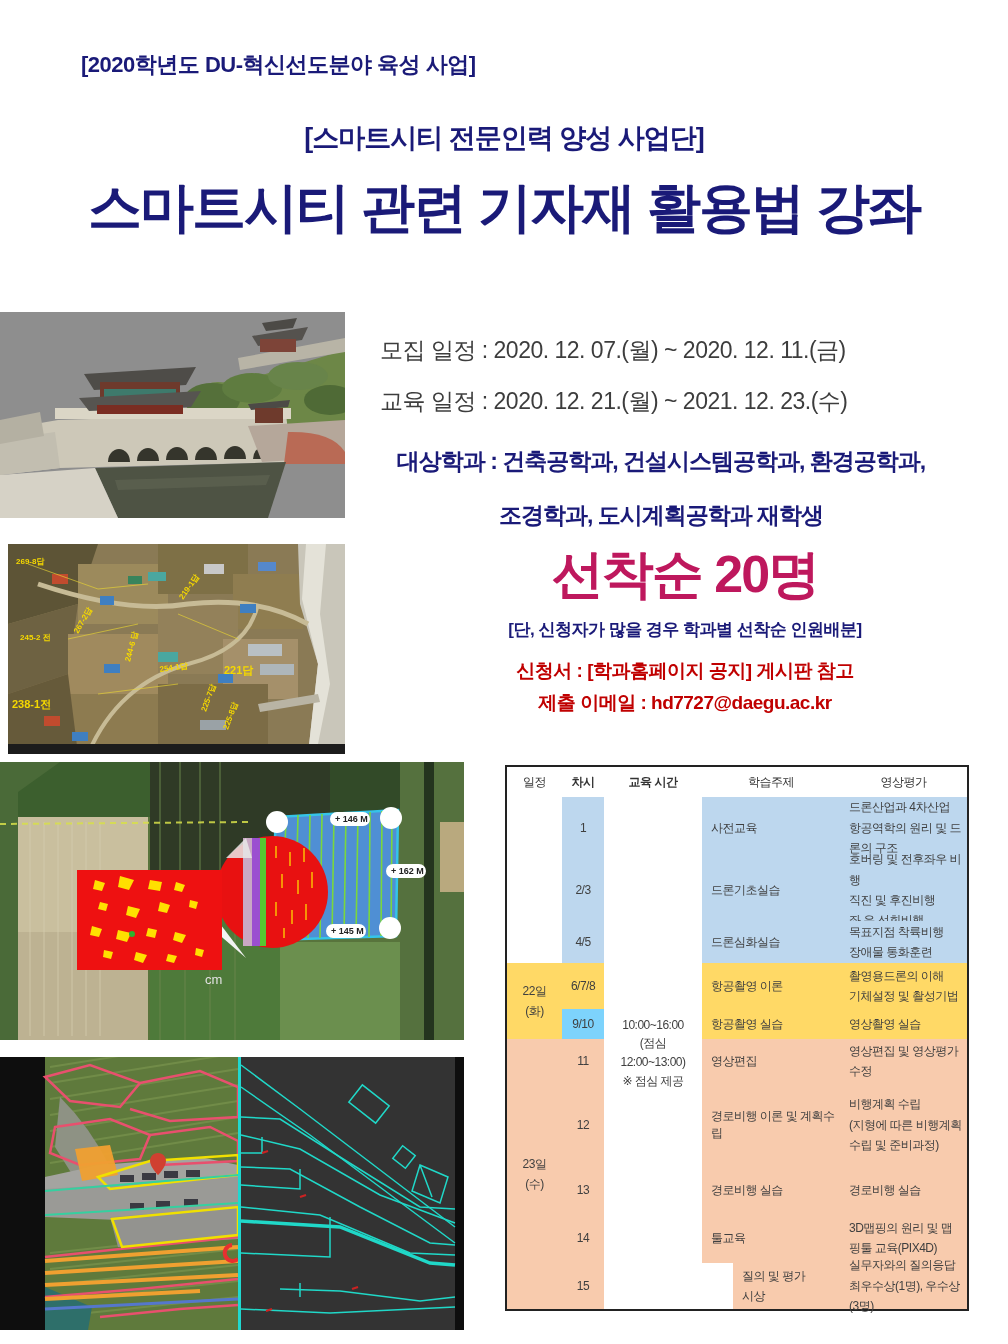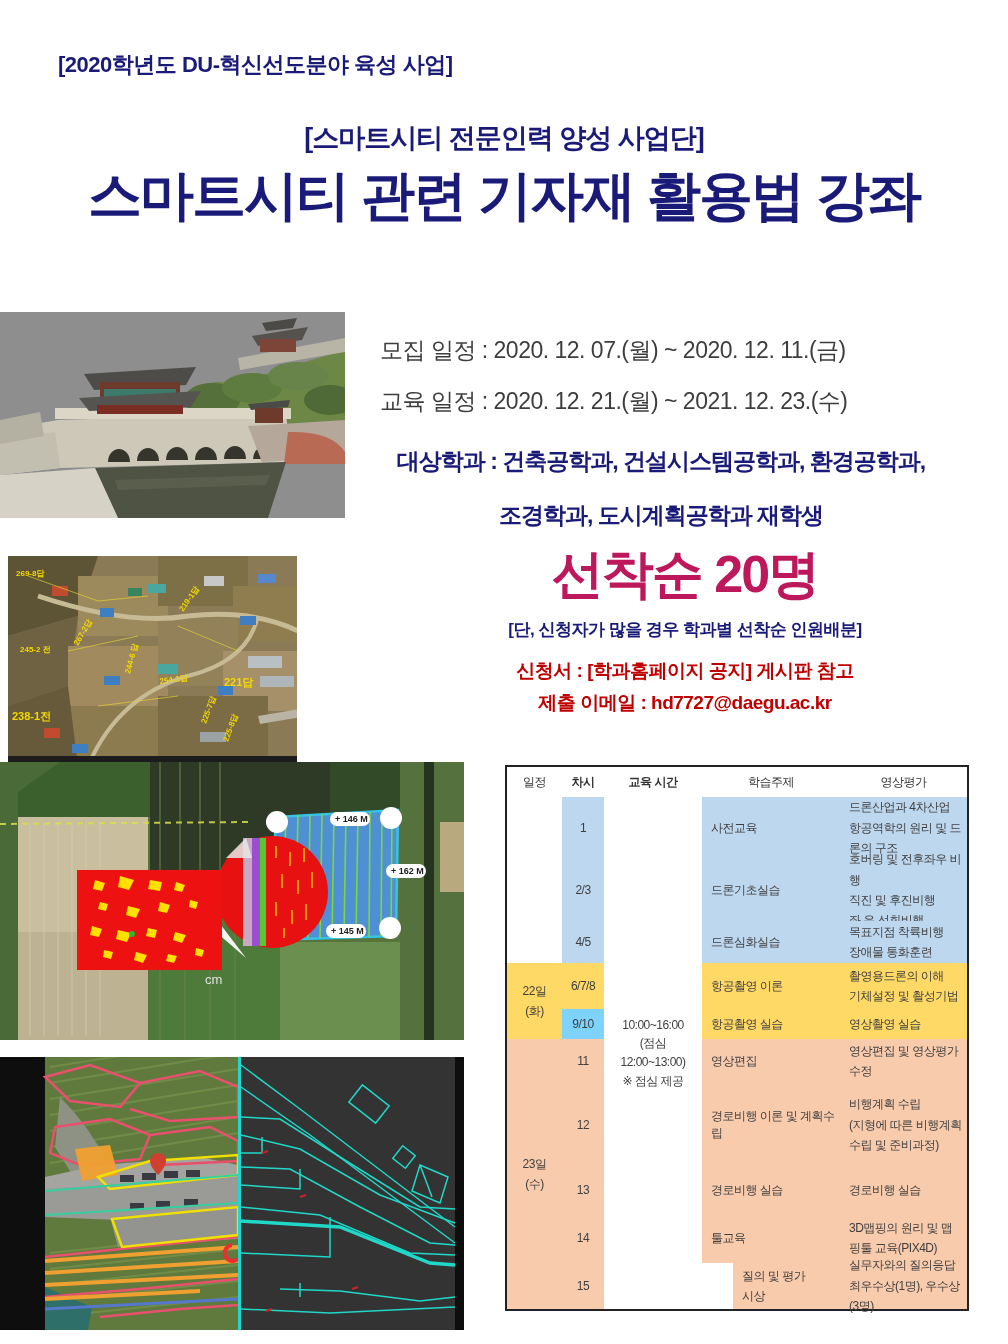--- a/index.html
+++ b/index.html
@@ -1,22 +1,22 @@
 <!DOCTYPE html>
 <html><head>
 <meta charset="utf-8">
 <style>
   html,body{margin:0;padding:0;background:#ffffff;}
   body{font-family:"Liberation Sans","DejaVu Sans",sans-serif;}
   .page{position:relative;width:1008px;height:1344px;background:#ffffff;overflow:hidden;}
   .navy{color:#1a1a78;}
   .abs{position:absolute;}
-  .hdr1{left:58px;top:50px;font-size:22px;font-weight:700;letter-spacing:-0.5px;}
+  .hdr1{left:81px;top:50px;font-size:22px;font-weight:700;letter-spacing:-0.5px;}
   .hdr2{left:0;top:120px;width:1008px;text-align:center;font-size:27px;font-weight:800;letter-spacing:-1px;}
-  .title{left:0;top:160px;width:1008px;text-align:center;font-size:54px;font-weight:800;letter-spacing:-2px;}
+  .title{left:0;top:172px;width:1008px;text-align:center;font-size:54px;font-weight:800;letter-spacing:-2px;}
   .infoline{left:380px;font-size:23px;color:#3d3d3d;letter-spacing:-0.5px;white-space:nowrap;}
   .target{left:378px;width:566px;text-align:center;font-size:23px;font-weight:800;letter-spacing:-1px;}
   .cap{left:420px;width:530px;text-align:center;}
   .capacity{top:540px;font-size:52px;font-weight:800;color:#be185d;letter-spacing:-2px;}
   .capnote{top:618px;font-size:17px;font-weight:800;color:#1a1a78;letter-spacing:-0.5px;}
   .applyline{top:658px;font-size:19px;font-weight:800;color:#c00000;letter-spacing:-0.5px;}
   .emailline{top:690px;font-size:19px;font-weight:800;color:#c00000;letter-spacing:-0.5px;}
   .imgbox{position:absolute;overflow:hidden;}
   .imgbox svg{display:block;}
 
@@ -72,21 +72,21 @@
       <path d="M248,114 L345,108 L345,145 L262,150 Z" fill="#b5a79a"></path>
       <path d="M288,120 Q332,119 345,140 L345,152 L284,152 Z" fill="#b96a55"></path>
       <path d="M95,156 L286,150 L268,206 L118,206 Z" fill="#4e5344"></path>
       <path d="M115,168 L270,163 L266,173 L118,178 Z" fill="#5c6150" opacity="0.8"></path>
       <path d="M0,163 L95,156 L118,206 L0,206 Z" fill="#d6d2c6"></path>
       <path d="M0,128 L55,120 L60,156 L0,163 Z" fill="#c2beb0"></path>
       <path d="M0,108 L40,100 L44,124 L0,132 Z" fill="#b4b0a2"></path>
     </svg>
   </div>
 
-  <div class="imgbox" style="left:8px;top:556px;width:289px;height:210px">
+  <div class="imgbox" style="left:8px;top:544px;width:337px;height:210px">
     <svg width="337" height="210" viewBox="0 0 337 210">
       <rect width="337" height="210" fill="#8a7a55"></rect>
       <path d="M0,0 L90,0 L70,60 L0,80 Z" fill="#5d5436"></path>
       <path d="M0,80 L70,60 L60,130 L0,150 Z" fill="#6e6242"></path>
       <rect x="70" y="20" width="90" height="60" fill="#9c8a5c"></rect>
       <rect x="150" y="0" width="90" height="50" fill="#7e7046"></rect>
       <rect x="225" y="30" width="70" height="55" fill="#8f7d50"></rect>
       <rect x="60" y="90" width="100" height="70" fill="#a08a5e"></rect>
       <rect x="150" y="60" width="80" height="70" fill="#93815a"></rect>
       <rect x="215" y="95" width="75" height="60" fill="#a5906a"></rect>

